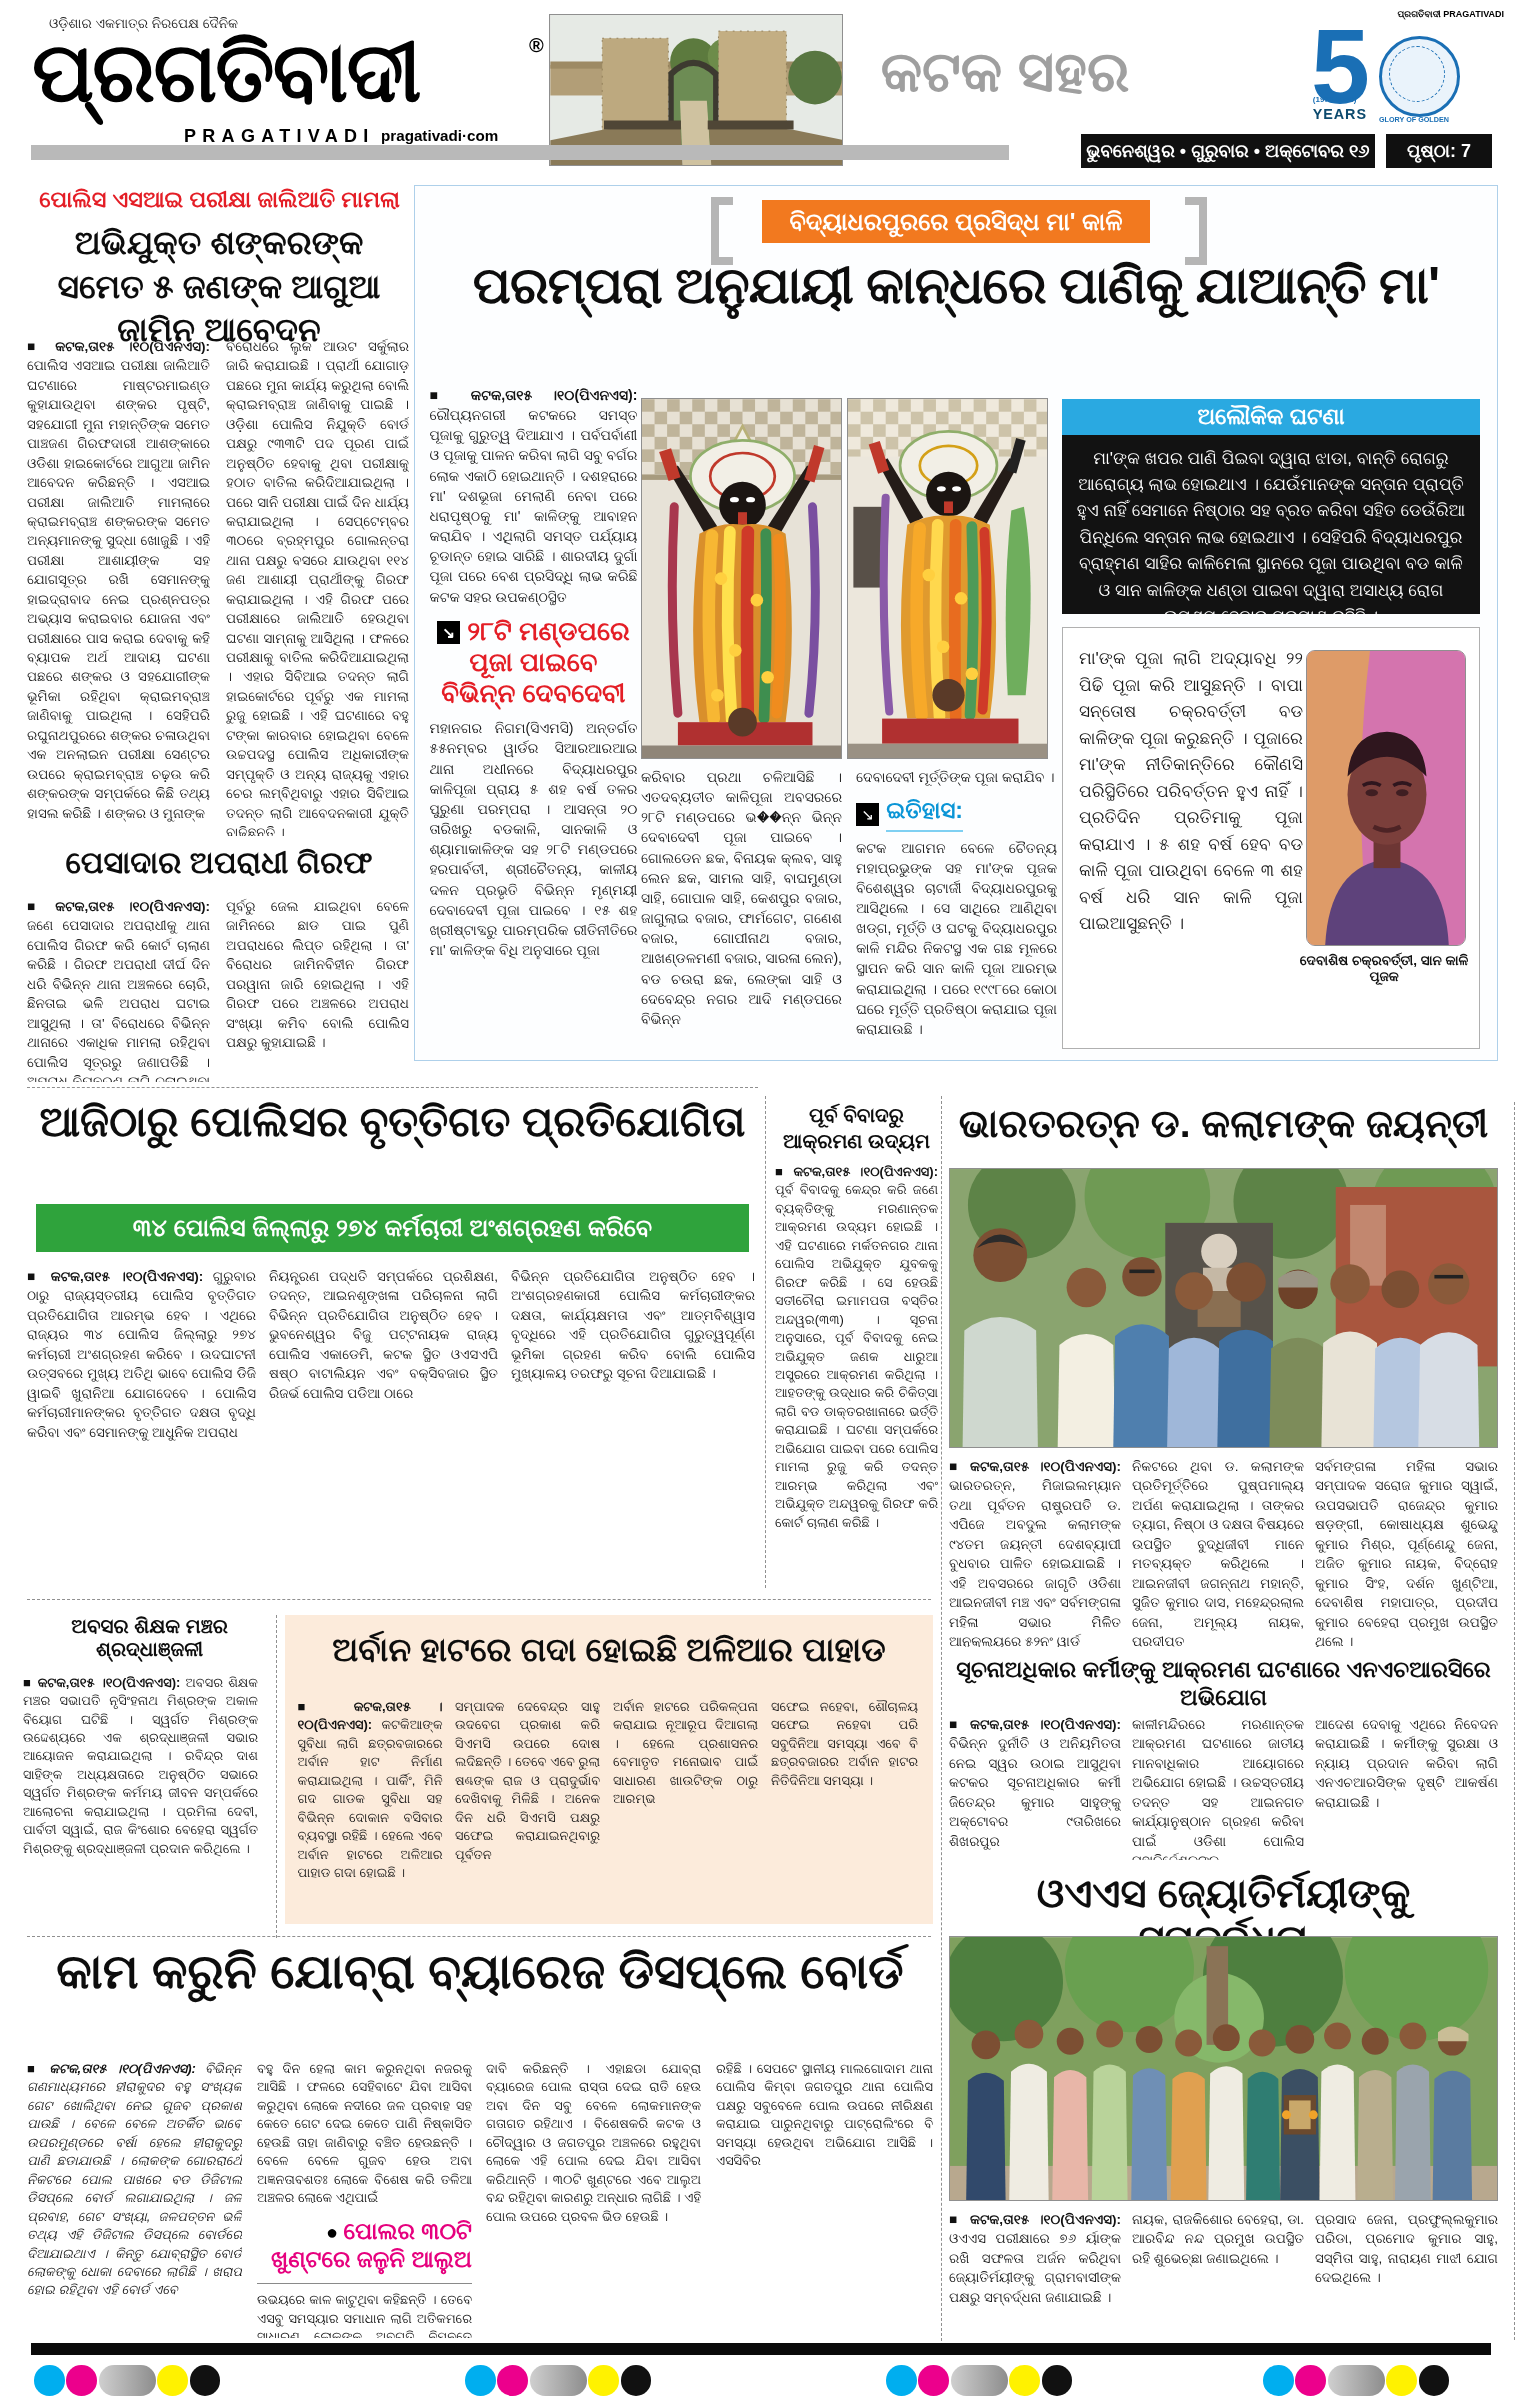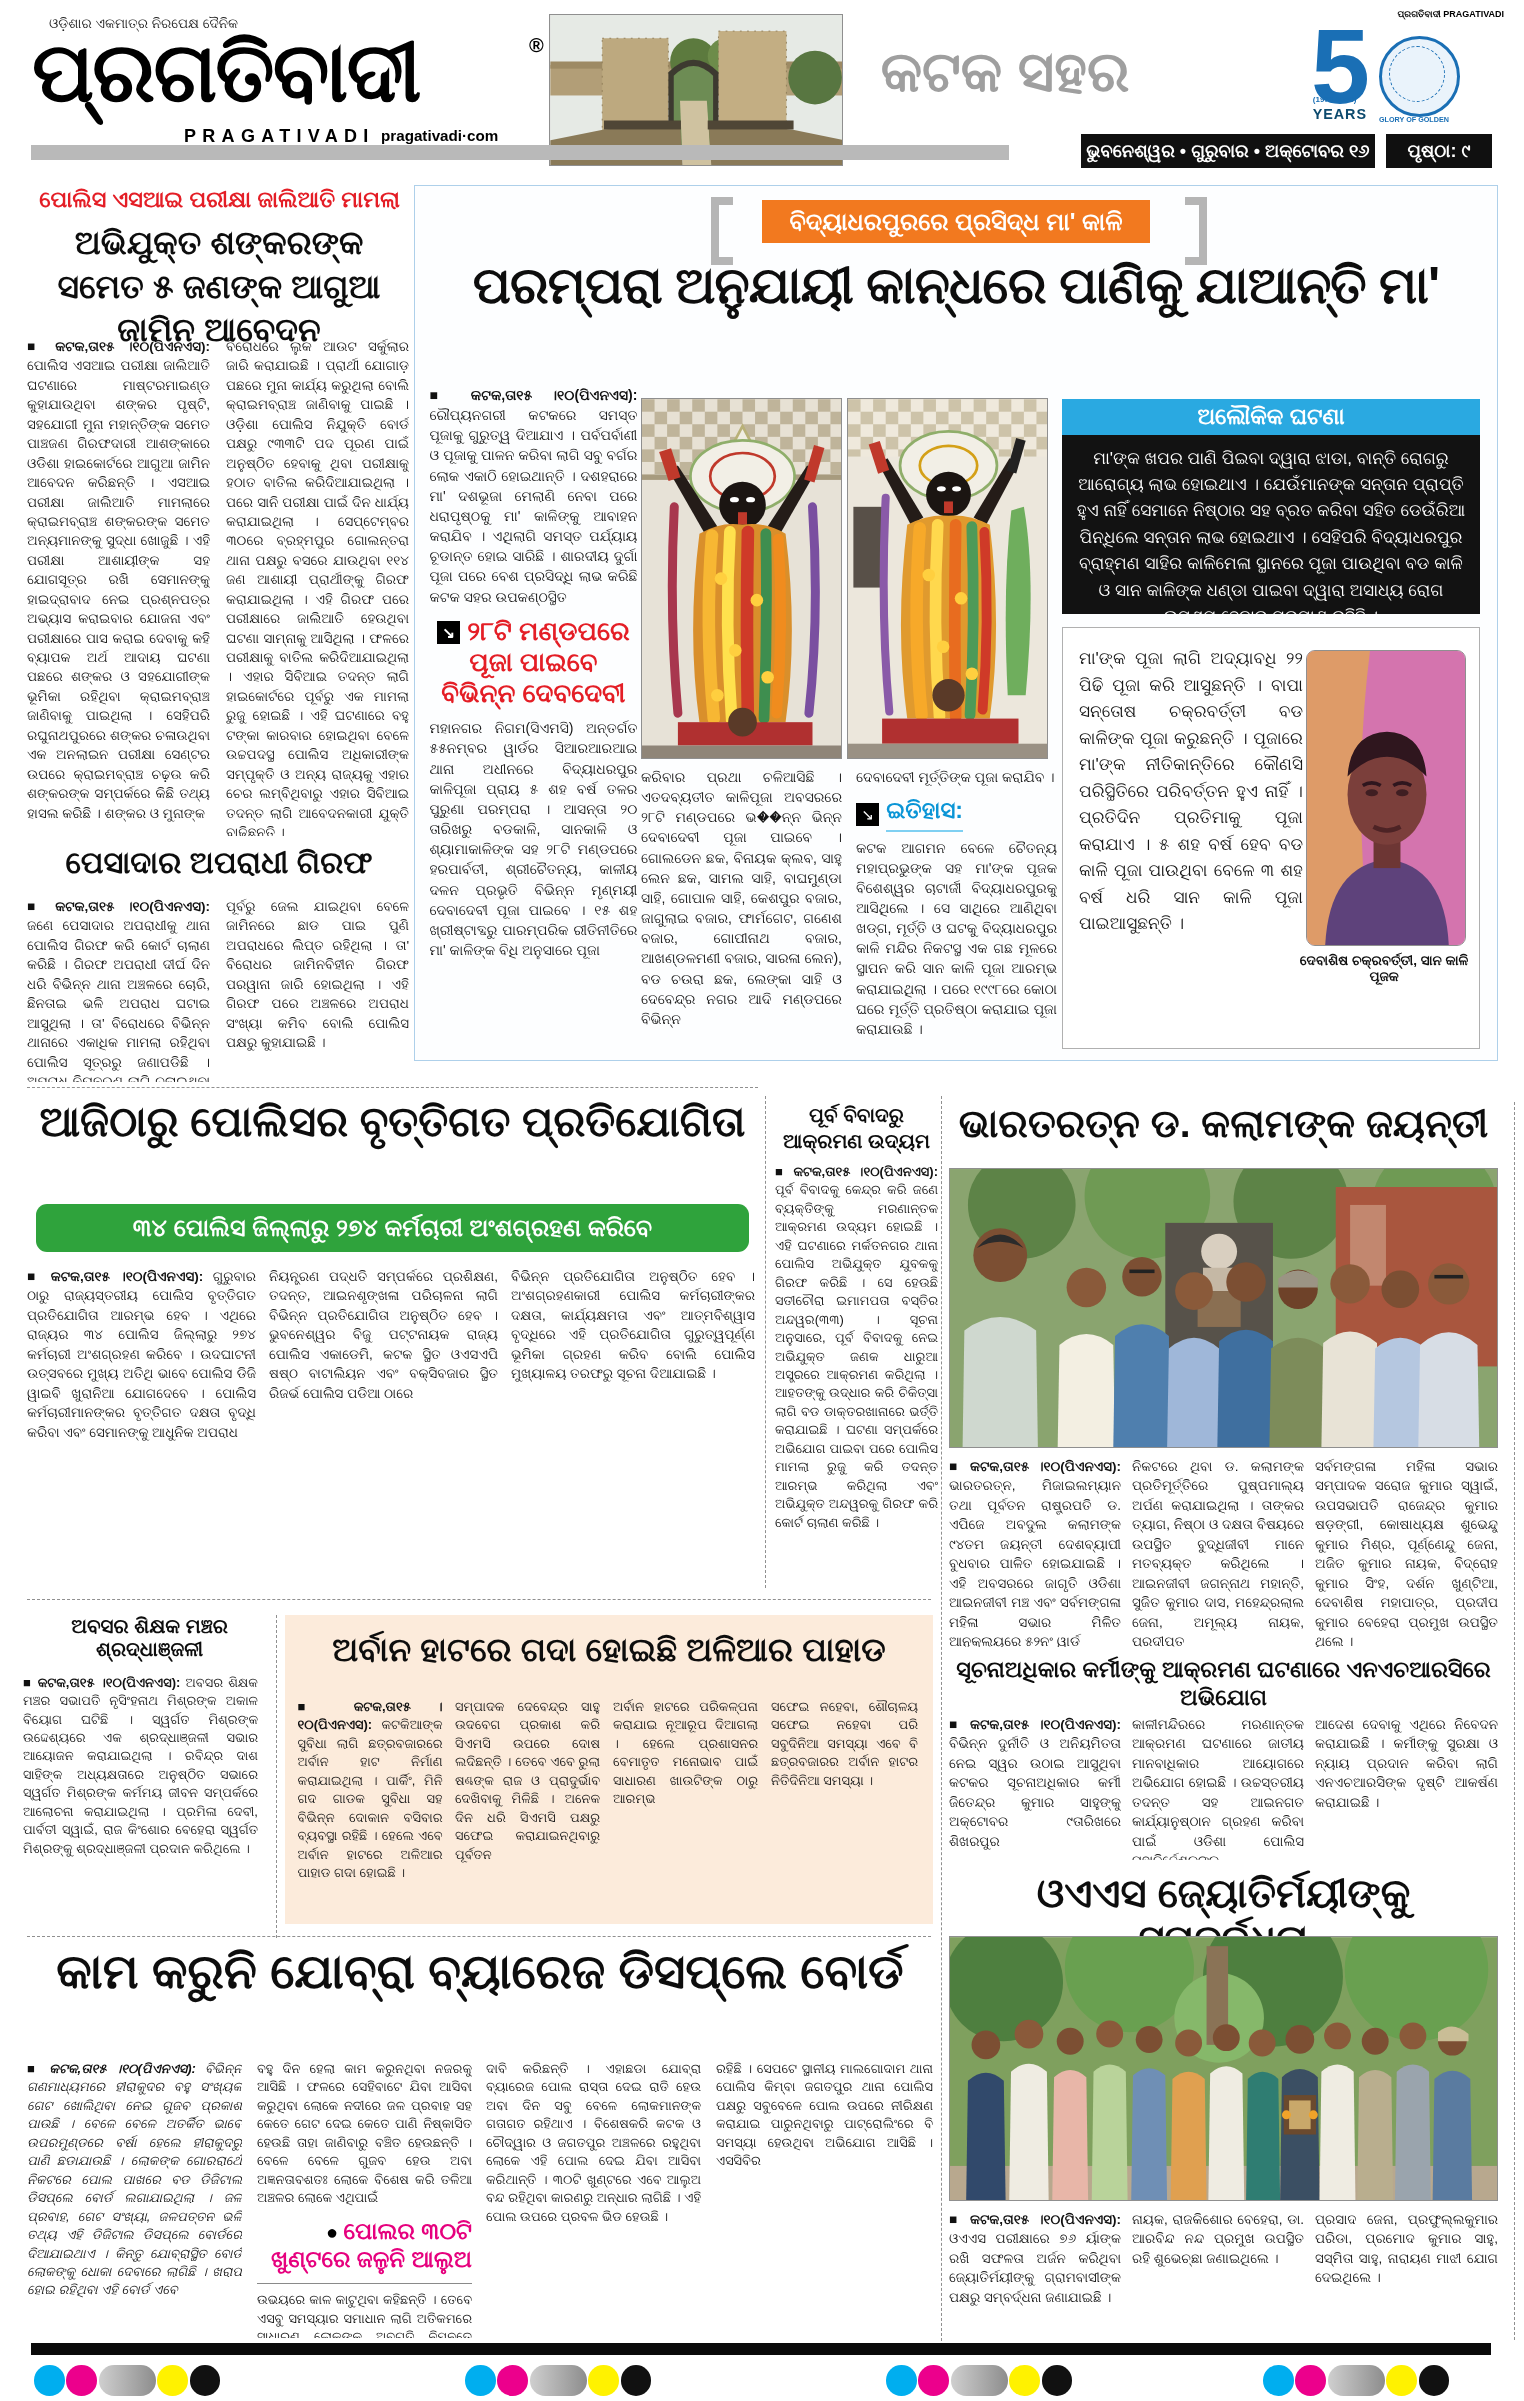--- a/index.html
+++ b/index.html
@@ -9,21 +9,21 @@
   .ctr{text-align:center;}
   .body-txt{font-size:13.5px;line-height:1.44;color:#161616;overflow:hidden;}
   .body-sm{font-size:13px;line-height:1.42;color:#161616;overflow:hidden;}
   .dl{font-weight:bold;color:#111;}
   .hl{font-weight:bold;color:#0d0d0d;}
   .kicker-red{font-weight:bold;color:#e41e26;}
   .orange-chip{display:inline-block;background:#f2791f;color:#fff;font-weight:bold;font-size:24px;padding:7.2px 27px;}
   .bracket{width:14.4px;height:52px;border:8px solid #b5b5b5;}
   .bracket.l{border-right:none;}
   .bracket.r{border-left:none;}
-  .green-bar{background:#2fa33c;color:#fff;font-weight:bold;font-size:24px;line-height:48px;text-align:center;border-radius:11px;}
+  .green-bar{background:#2fa33c;color:#fff;font-weight:bold;font-size:24px;line-height:48px;text-align:center;}
   .blue-head{background:#2aa9e1;color:#fff;font-weight:bold;font-size:22.4px;line-height:36px;text-align:center;}
   .black-box{background:#121212;color:#fff;font-size:17px;line-height:1.55;text-align:center;padding:10.8px 14.4px;box-sizing:border-box;overflow:hidden;}
   .white-box{background:#fff;border:0.9px solid #b0b0b0;box-sizing:border-box;}
   .arrow-box{display:inline-block;width:23px;height:23px;background:#000;color:#fff;font-size:15.2px;line-height:23px;text-align:center;vertical-align:middle;margin-right:7.2px;}
   .sub-red{color:#e41e26;font-weight:bold;font-size:26px;line-height:1.2;margin:9px 0;}
   .sub-blue{color:#0a95d6;font-weight:bold;font-size:23px;border-bottom:2.7px solid #7fd0f2;display:inline-block;padding-bottom:2.7px;margin:7.2px 0 5.4px 0;}
   .sub-mag{color:#e6007e;font-weight:bold;font-size:23px;line-height:1.25;text-align:right;margin:9px 0 7.2px 0;padding-bottom:9px;border-bottom:1.8px solid #8a8a8a;}
   .dot-k{color:#000;font-size:20px;margin-right:5.4px;}
   .vdash{border-left:0.9px dashed #8f8f8f;width:0;}
   .hdash{border-top:0.9px dashed #8f8f8f;height:0;}
@@ -75,21 +75,21 @@
     <div class="abs" style="left:68px;top:27px;width:75px;height:75px;border-radius:50%;border:3.6px solid #1a6fb5;background:#eaf3fb;">
       <div class="abs" style="left:7.2px;top:7.2px;width:54px;height:54px;border-radius:50%;border:1.8px dashed #1a6fb5;"></div>
     </div>
     <div class="abs" style="left:1.8px;top:86px;font-size:8px;color:#1a6fb5;font-weight:bold;">(1973-2023)</div>
     <div class="abs" style="left:1.8px;top:97px;font-size:14.4px;color:#0c4a6e;font-weight:900;letter-spacing:0.9px;">YEARS</div>
     <div class="abs" style="left:68px;top:106px;font-size:7.2px;color:#1a6fb5;font-weight:bold;">GLORY OF GOLDEN</div>
   </div>
 
   <div class="abs" style="left:31px;top:145px;width:978px;height:15.2px;background:#b9b9b9;"></div>
   <div class="abs ctr" style="left:1081px;top:134px;width:294px;height:34px;background:#101010;color:#fff;font-size:18px;font-weight:bold;line-height:34px;">ଭୁବନେଶ୍ୱର • ଗୁରୁବାର • ଅକ୍ଟୋବର ୧୬ • ୨୦୨୫</div>
-  <div class="abs ctr" style="left:1386px;top:134px;width:106px;height:34px;background:#101010;color:#fff;font-size:18px;font-weight:bold;line-height:34px;">ପୃଷ୍ଠା: ୯</div>
+  <div class="abs ctr" style="left:1386px;top:134px;width:106px;height:34px;background:#101010;color:#fff;font-size:18px;font-weight:bold;line-height:34px;">ପୃଷ୍ଠା: 7</div>
 
   <div class="abs ctr kicker-red" style="left:31px;top:187px;width:377px;font-size:22.4px;">ପୋଲିସ ଏସଆଇ ପରୀକ୍ଷା ଜାଲିଆତି ମାମଲା</div>
   <div class="abs ctr hl" style="left:27px;top:221px;width:384px;font-size:33px;line-height:1.32;">ଅଭିଯୁକ୍ତ ଶଙ୍କରଙ୍କ ସମେତ ୫ ଜଣଙ୍କ ଆଗୁଆ ଜାମିନ ଆବେଦନ</div>
   <div class="abs body-txt j" style="left:27px;top:337px;width:183px;height:499px;">
     <span class="dl">■ କଟକ,ତା୧୫ ।୧୦(ପିଏନଏସ):</span>
     <span>ପୋଲିସ ଏସଆଇ ପରୀକ୍ଷା ଜାଲିଆତି ଘଟଣାରେ ମାଷ୍ଟରମାଇଣ୍ଡ କୁହାଯାଉଥିବା ଶଙ୍କର ପୃଷ୍ଟି, ସହଯୋଗୀ ମୁନା ମହାନ୍ତିଙ୍କ ସମେତ ପାଞ୍ଚଜଣ ଗିରଫଦାରୀ ଆଶଙ୍କାରେ ଓଡିଶା ହାଇକୋର୍ଟରେ ଆଗୁଆ ଜାମିନ ଆବେଦନ କରିଛନ୍ତି । ଏସଆଇ ପରୀକ୍ଷା ଜାଲିଆତି ମାମଲାରେ କ୍ରାଇମବ୍ରାଞ୍ଚ ଶଙ୍କରଙ୍କ ସମେତ ଅନ୍ୟମାନଙ୍କୁ ସୁଦ୍ଧା ଖୋଜୁଛି । ଏହି ପରୀକ୍ଷା ଆଶାୟୀଙ୍କ ସହ ଯୋଗସୂତ୍ର ରଖି ସେମାନଙ୍କୁ ହାଇଦ୍ରାବାଦ ନେଇ ପ୍ରଶ୍ନପତ୍ର ଅଭ୍ୟାସ କରାଇବାର ଯୋଜନା ଏବଂ ପରୀକ୍ଷାରେ ପାସ କରାଇ ଦେବାକୁ କହି ବ୍ୟାପକ ଅର୍ଥ ଆଦାୟ ଘଟଣା ପଛରେ ଶଙ୍କର ଓ ସହଯୋଗୀଙ୍କ ଭୂମିକା ରହିଥିବା କ୍ରାଇମବ୍ରାଞ୍ଚ ଜାଣିବାକୁ ପାଇଥିଲା । ସେହିପରି ରଘୁନାଥପୁରରେ ଶଙ୍କର ଚଳାଉଥିବା ଏକ ଅନଲାଇନ ପରୀକ୍ଷା ସେଣ୍ଟର ଉପରେ କ୍ରାଇମବ୍ରାଞ୍ଚ ଚଢ଼ଉ କରି ଶଙ୍କରଙ୍କ ସମ୍ପର୍କରେ କିଛି ତଥ୍ୟ ହାସଲ କରିଛି । ଶଙ୍କର ଓ ମୁନାଙ୍କ</span>
   </div>
   <div class="abs body-txt j" style="left:226px;top:337px;width:183px;height:499px;">
     <span>ବିରୋଧରେ ଲୁକ ଆଉଟ ସର୍କୁଲାର ଜାରି କରାଯାଇଛି । ପ୍ରାର୍ଥୀ ଯୋଗାଡ଼ ପଛରେ ମୁନା କାର୍ଯ୍ୟ କରୁଥିଲା ବୋଲି କ୍ରାଇମବ୍ରାଞ୍ଚ ଜାଣିବାକୁ ପାଇଛି । ଓଡ଼ିଶା ପୋଲିସ ନିଯୁକ୍ତି ବୋର୍ଡ ପକ୍ଷରୁ ୯୩୩ଟି ପଦ ପୂରଣ ପାଇଁ ଅନୁଷ୍ଠିତ ହେବାକୁ ଥିବା ପରୀକ୍ଷାକୁ ହଠାତ ବାତିଲ କରିଦିଆଯାଇଥିଲା । ପରେ ସାନି ପରୀକ୍ଷା ପାଇଁ ଦିନ ଧାର୍ଯ୍ୟ କରାଯାଇଥିଲା । ସେପ୍ଟେମ୍ବର ୩୦ରେ ବ୍ରହ୍ମପୁର ଗୋଲନ୍ତରା ଥାନା ପକ୍ଷରୁ ବସରେ ଯାଉଥିବା ୧୧୪ ଜଣ ଆଶାୟୀ ପ୍ରାର୍ଥୀଙ୍କୁ ଗିରଫ କରାଯାଇଥିଲା । ଏହି ଗିରଫ ପରେ ପରୀକ୍ଷାରେ ଜାଲିଆତି ହେଉଥିବା ଘଟଣା ସାମ୍ନାକୁ ଆସିଥିଲା । ଫଳରେ ପରୀକ୍ଷାକୁ ବାତିଲ କରିଦିଆଯାଇଥିଲା । ଏହାର ସିବିଆଇ ତଦନ୍ତ ଲାଗି ହାଇକୋର୍ଟରେ ପୂର୍ବରୁ ଏକ ମାମଲା ରୁଜୁ ହୋଇଛି । ଏହି ଘଟଣାରେ ବହୁ ଟଙ୍କା କାରବାର ହୋଇଥିବା ବେଳେ ଉଚ୍ଚପଦସ୍ଥ ପୋଲିସ ଅଧିକାରୀଙ୍କ ସମ୍ପୃକ୍ତି ଓ ଅନ୍ୟ ରାଜ୍ୟକୁ ଏହାର ଚେର ଲମ୍ବିଥିବାରୁ ଏହାର ସିବିଆଇ ତଦନ୍ତ ଲାଗି ଆବେଦନକାରୀ ଯୁକ୍ତି ବାଢିଛନ୍ତି ।</span>
   </div>

